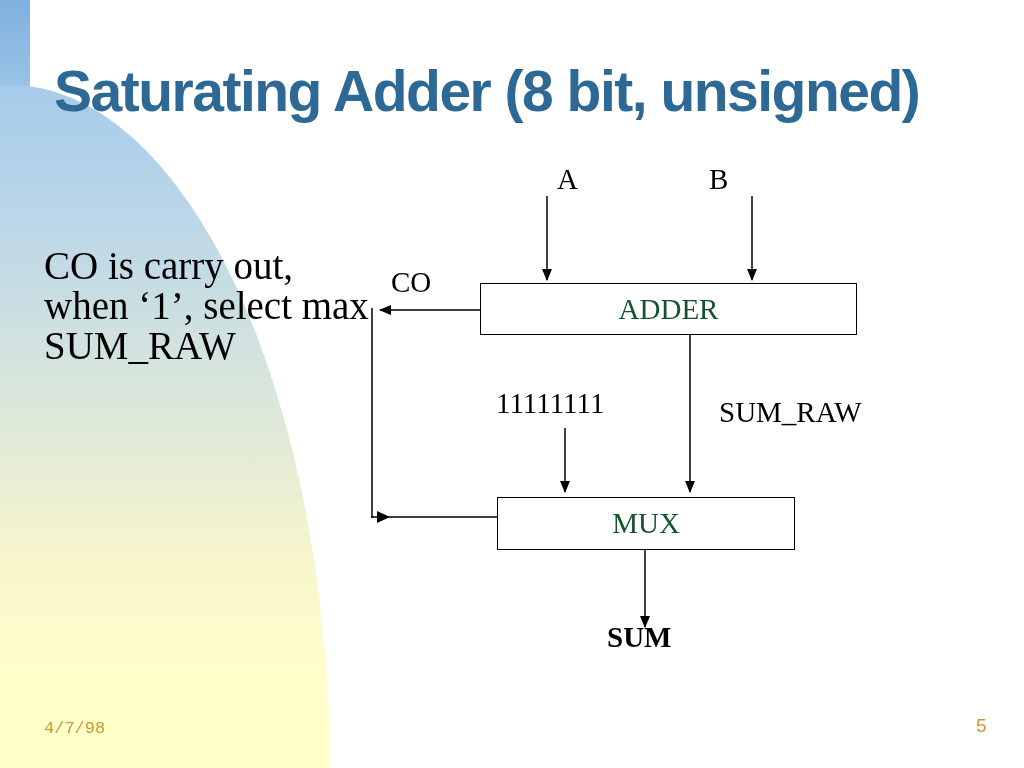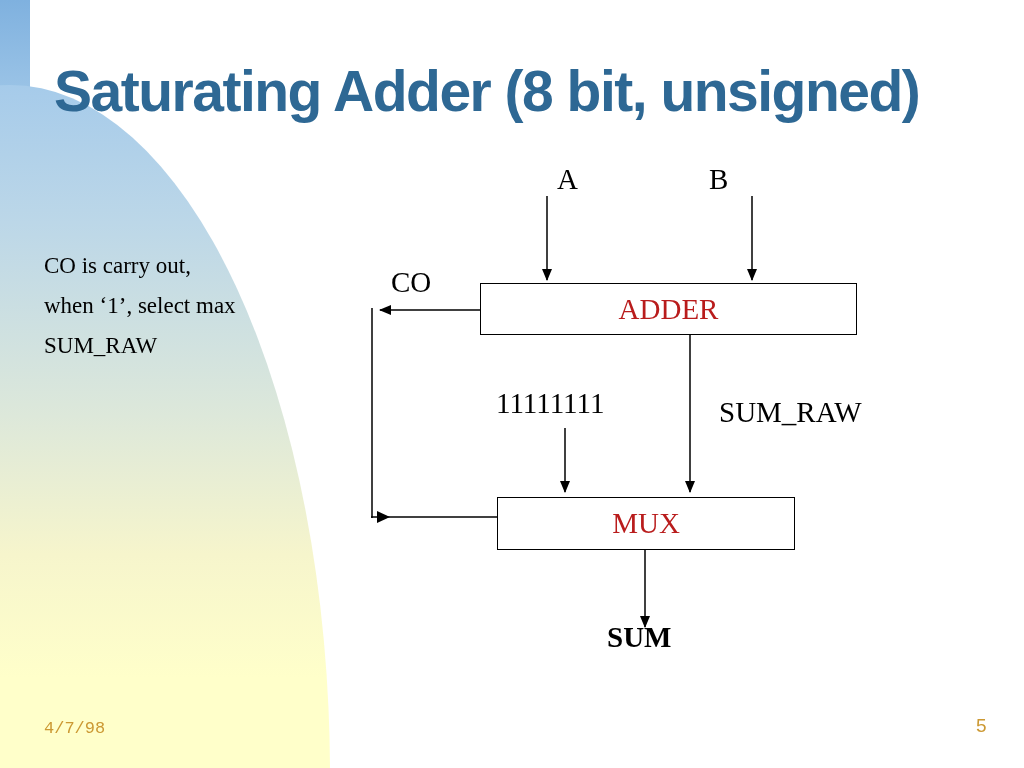--- a/index.html
+++ b/index.html
@@ -31,39 +31,39 @@
     font-family: "Liberation Sans", "DejaVu Sans", sans-serif;
     font-weight: bold;
     font-size: 57px;
     letter-spacing: -1.5px;
     color: #2e6894;
     white-space: nowrap;
   }
 
   .note {
     left: 44px; top: 246px;
-    font-size: 23px;
+    font-size: 39px;
     line-height: 40px;
     color: #000000;
   }
 
   .dlabel {
     font-size: 29px;
     color: #000000;
     white-space: nowrap;
   }
 
   .block {
     border: 1.5px solid #000000;
     background: #ffffff;
     display: flex;
     align-items: center;
     justify-content: center;
     font-size: 29px;
-    color: #b91c1c;
+    color: #14532d;
   }
   .block-adder { left: 480px; top: 283px; width: 375px; height: 50px; }
   .block-mux   { left: 497px; top: 497px; width: 296px; height: 51px; }
 
   .wires { left: 0; top: 0; pointer-events: none; }
   .wire { stroke: #000000; stroke-width: 1.5px; fill: none; }
 
   .footer-date {
     left: 44px; top: 719px;
     font-family: Liberation Mono, monospace;

